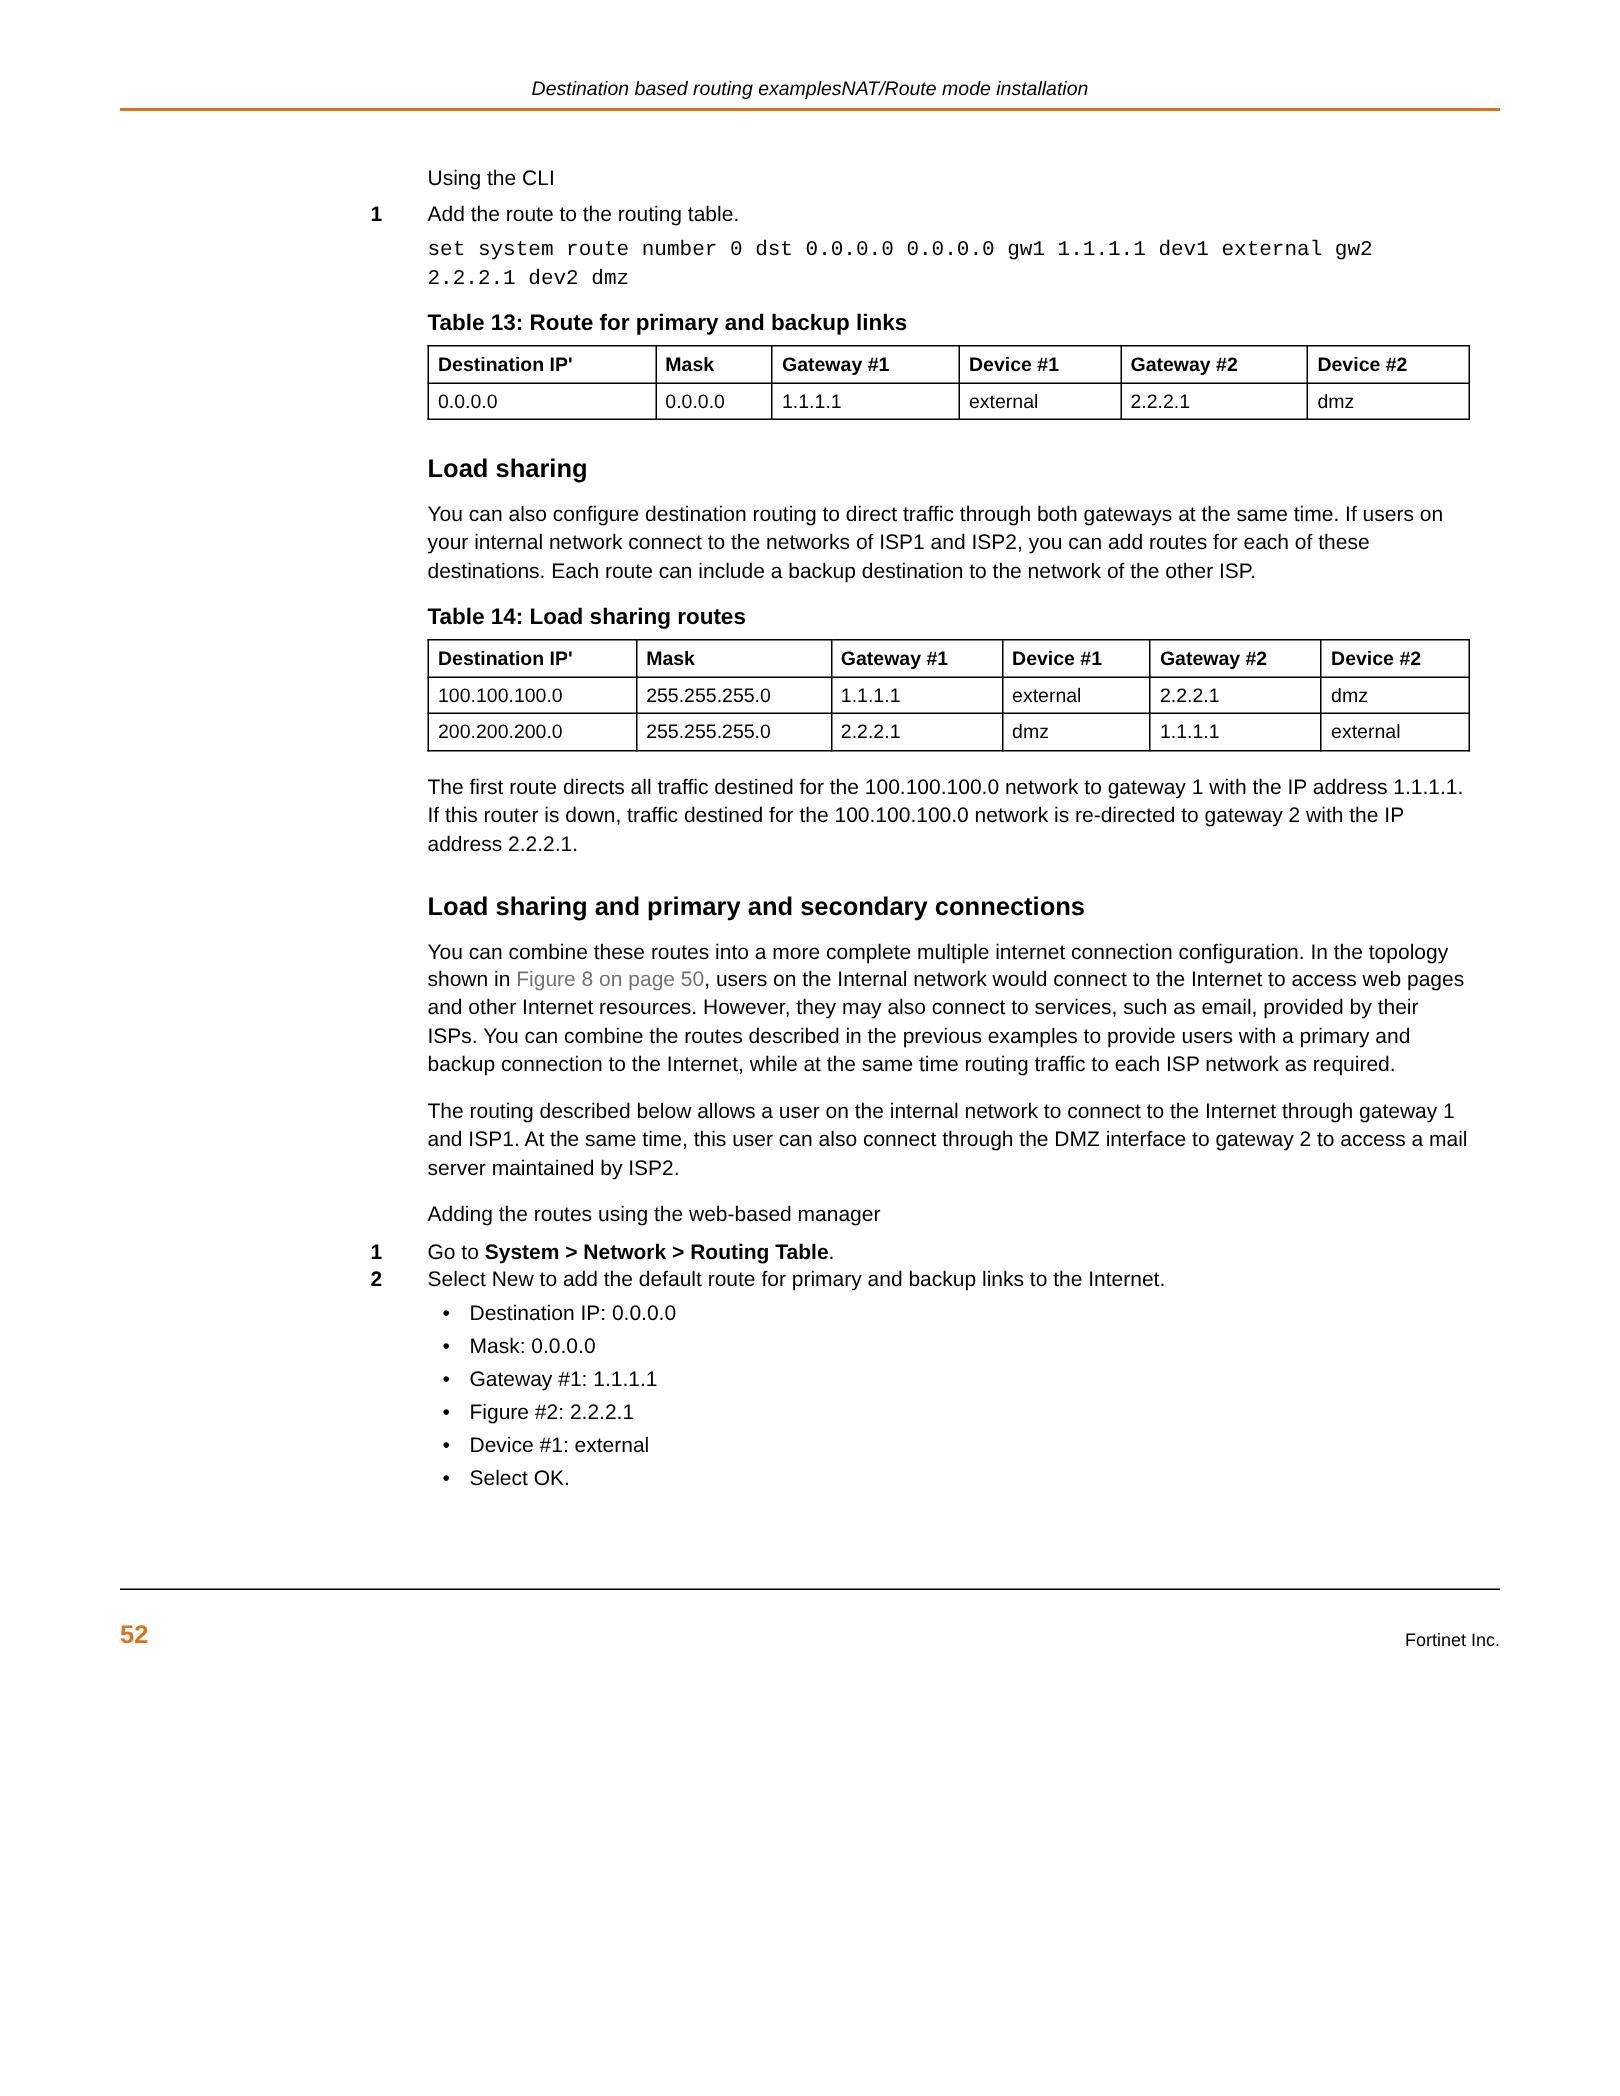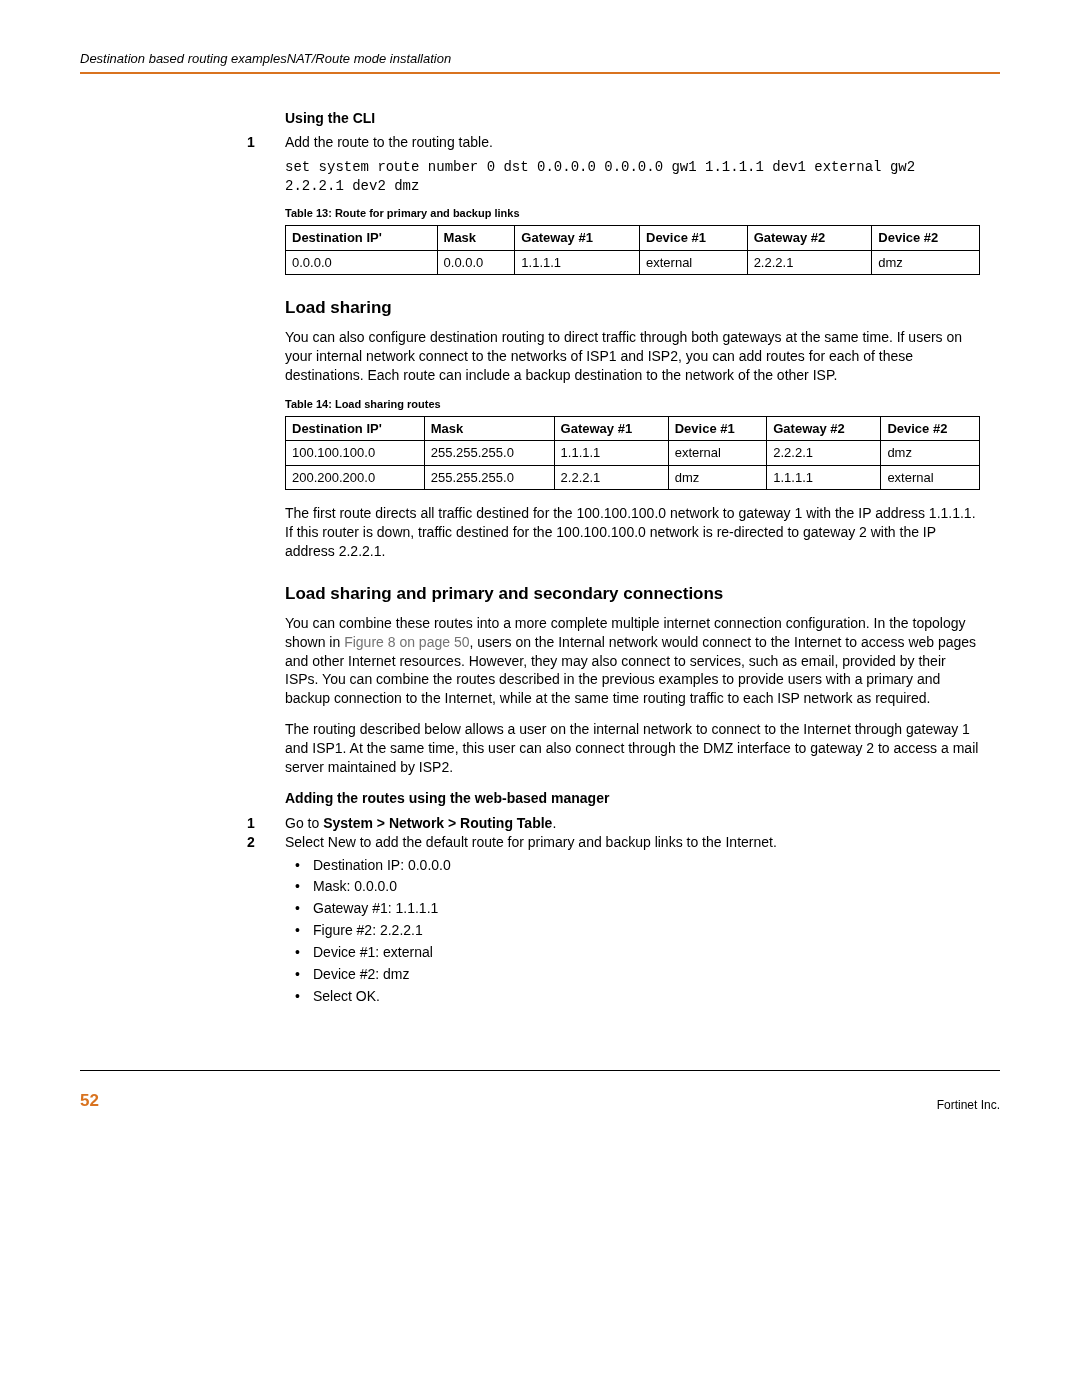--- a/index.html
+++ b/index.html
@@ -6,21 +6,21 @@
     font-family: Arial, Helvetica, sans-serif;
     font-size: 14px;
     color: #000;
     background: #fff;
     margin: 0;
     padding: 50px 80px 40px 80px;
     line-height: 1.35;
   }
   .header {
     display: flex;
-    justify-content: flex-start;
+    justify-content: center;
     font-style: italic;
     font-size: 13px;
     padding-bottom: 4px;
     border-bottom: 2px solid #d9731f;
     margin-bottom: 35px;
   }
   .content {
     margin-left: 205px;
     margin-right: 20px;
   }
@@ -31,38 +31,38 @@
   .step-num {
     width: 38px;
     font-weight: bold;
     flex-shrink: 0;
   }
   .step-text {
     flex: 1;
   }
   h3.sub {
     font-size: 14px;
-    font-weight: bold;
+    font-weight: normal;
     margin: 0 0 6px 0;
   }
   h2.section {
     font-size: 17px;
     font-weight: bold;
     margin: 22px 0 8px 0;
   }
   p { margin: 6px 0 12px 0; }
   pre.code {
     font-family: "Courier New", monospace;
     font-size: 14px;
     margin: 6px 0 10px 0;
     white-space: pre-wrap;
   }
   .tbl-caption {
     font-weight: bold;
-    font-size: 11px;
+    font-size: 15px;
     margin: 10px 0 4px 0;
   }
   table.data {
     border-collapse: collapse;
     width: 100%;
     margin-bottom: 14px;
     font-size: 13px;
   }
   table.data th, table.data td {
     border: 1px solid #000;
@@ -202,21 +202,20 @@
   <div class="step-row">
     <div class="step-num">2</div>
     <div class="step-text">
       <span>Select New to add the default route for primary and backup links to the Internet.</span>
       <ul class="bul" id="web-bullets">
           <li>Destination IP: 0.0.0.0</li>
           <li>Mask: 0.0.0.0</li>
           <li>Gateway #1: 1.1.1.1</li>
           <li>Figure #2: 2.2.2.1</li>
           <li>Device #1: external</li>
-          <li>Device #2: dmz</li>
           <li>Select OK.</li>
         </ul>
     </div>
   </div>
 
 </div>
 
 <div class="footer">
   <span class="page-num">52</span>
   <span class="footer-right">Fortinet Inc.</span>

